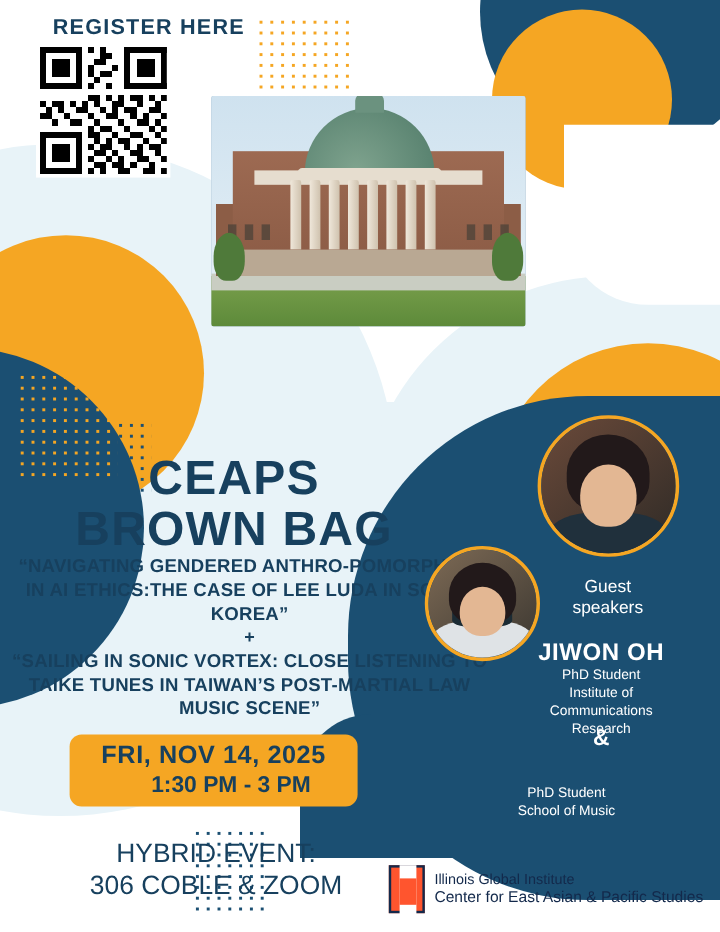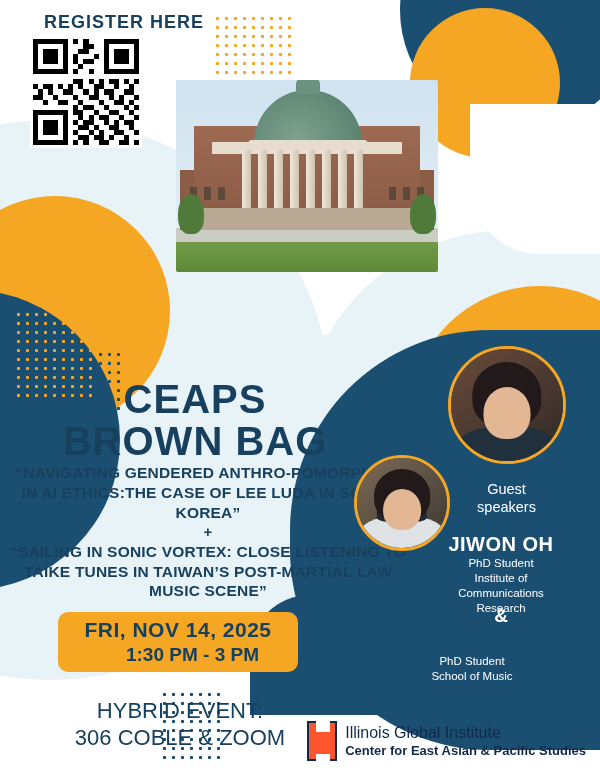--- a/index.html
+++ b/index.html
@@ -336,22 +336,22 @@
     content: ""; position: absolute;
     left: 7px; top: -2px; width: 14px; height: 44px;
     background: #ffffff;
   }
   .logo-mark::after {
     content: ""; position: absolute;
     left: 7px; top: 9px; width: 14px; height: 22px;
     background: #ff552e;
   }
   .logo-text { line-height: 1.18; }
-  .logo-l1 { color: #13294b; font-size: 16px; }
-  .logo-l2 { color: #13294b; font-size: 13px; font-weight: bold; }
+  .logo-l1 { color: #13294b; font-size: 12px; }
+  .logo-l2 { color: #13294b; font-size: 13px; font-weight: normal; }
 </style>
 </head>
 <body>
 
 <div id="poster">
 
   <div class="bg-lightblue-block"></div>
   <div class="bg-white-cover-top"></div>
   <div class="bg-white-cover-bottom"></div>
   <div class="bg-lightblue-left"></div>

